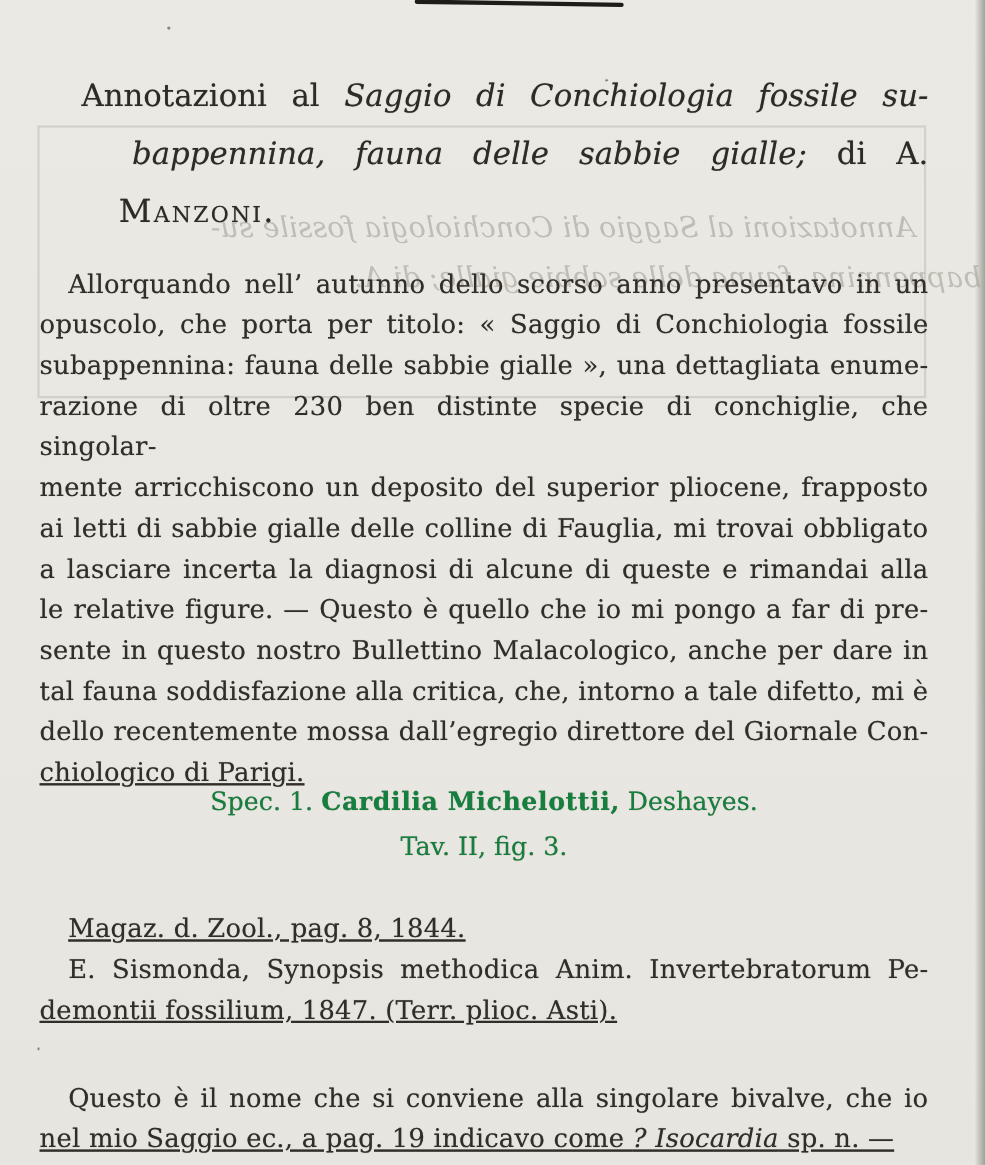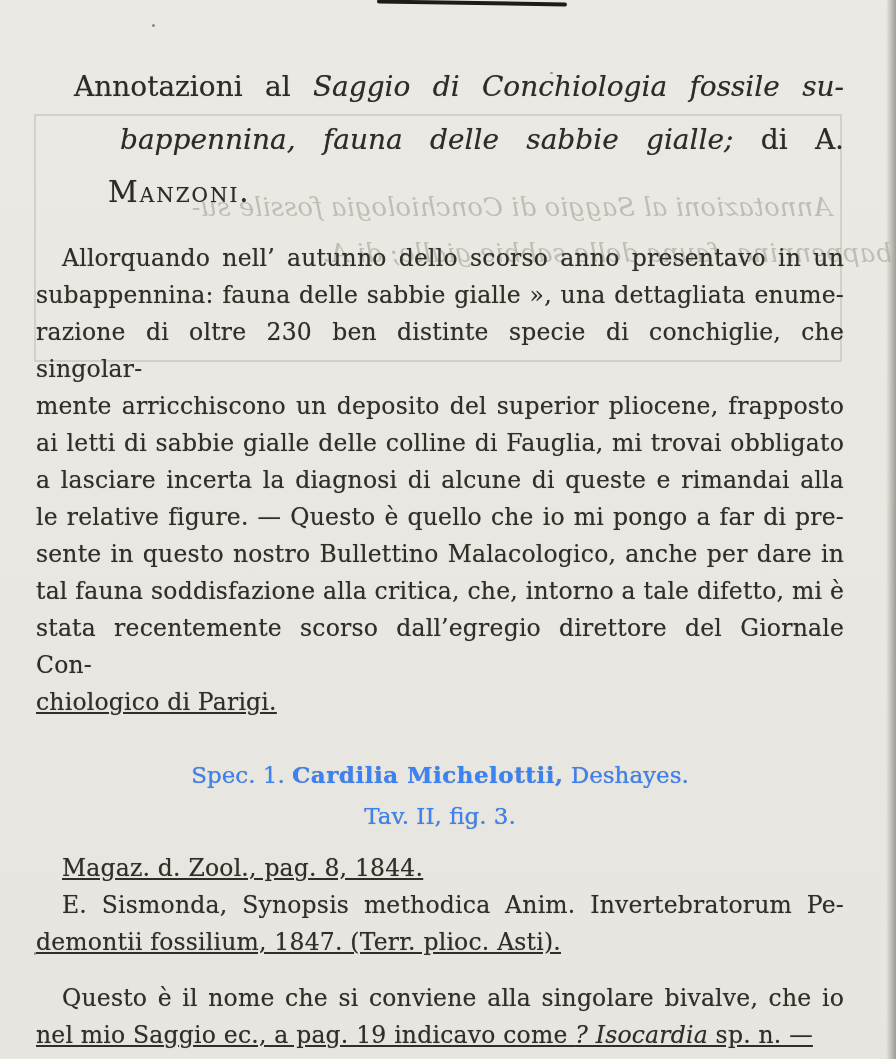--- a/index.html
+++ b/index.html
@@ -33,23 +33,23 @@
   .t1{padding-left:38px;}
   .t2{padding-left:84px;}
   .t3{padding-left:72px;text-align:left;text-align-last:left;
       font-variant:small-caps;letter-spacing:2px;font-size:29px;}
   .it{font-style:italic;}
   .body-block{font-size:23.5px;line-height:37px;letter-spacing:0.2px;}
   .p1{top:240px;}
   .jline{text-align:justify;-moz-text-align-last:justify;text-align-last:justify;}
   .lline{text-align:left;text-decoration:underline;}
   .indent{padding-left:26px;}
-  .spec-block{top:754px;font-size:23px;line-height:41px;text-align:center;color:#3b82f6;}
+  .spec-block{top:708px;font-size:23px;line-height:41px;text-align:center;color:#15803d;}
   .spec-block b{letter-spacing:0.5px;}
-  .refs{top:850px;}
+  .refs{top:826px;}
   .p2{top:980px;}
 </style>
 </head>
 <body>
 
 <div class="top-rule"></div>
 <div class="right-edge"></div>
 <div class="speckle" style="left:152px;top:24px;width:3px;height:3px;"></div>
 <div class="speckle" style="left:550px;top:72px;width:3px;height:2px;"></div>
 <div class="speckle" style="left:34px;top:952px;width:2px;height:3px;"></div>
@@ -59,29 +59,30 @@
 <div class="bleed-text bleed-2">bappennina, fauna delle sabbie gialle; di A.</div>
 
 <div class="col title-block ink">
   <div class="t-line t1"><span>Annotazioni al</span> <span class="it">Saggio di Conchiologia fossile su-</span></div>
   <div class="t-line t2"><span class="it">bappennina, fauna delle sabbie gialle;</span> <span>di A.</span></div>
   <div class="t-line t3">Manzoni.</div>
 </div>
 
 <div class="col body-block p1 ink">
   <div class="jline indent">Allorquando nell’ autunno dello scorso anno presentavo in un</div>
+  <div class="jline">opuscolo, che porta per titolo: « Saggio di Conchiologia fossile</div>
   <div class="jline">subappennina: fauna delle sabbie gialle », una dettagliata enume-</div>
   <div class="jline">razione di oltre 230 ben distinte specie di conchiglie, che singolar-</div>
   <div class="jline">mente arricchiscono un deposito del superior pliocene, frapposto</div>
   <div class="jline">ai letti di sabbie gialle delle colline di Fauglia, mi trovai obbligato</div>
   <div class="jline">a lasciare incerta la diagnosi di alcune di queste e rimandai alla</div>
   <div class="jline">le relative figure. — Questo è quello che io mi pongo a far di pre-</div>
   <div class="jline">sente in questo nostro Bullettino Malacologico, anche per dare in</div>
   <div class="jline">tal fauna soddisfazione alla critica, che, intorno a tale difetto, mi è</div>
-  <div class="jline">stata recentemente scorso dall’egregio direttore del Giornale Con-</div>
+  <div class="jline">dello recentemente mossa dall’egregio direttore del Giornale Con-</div>
   <div class="lline">chiologico di Parigi.</div>
 </div>
 
 <div class="col spec-block ink">
   <div><span>Spec. 1.</span> <b>Cardilia Michelottii,</b> <span>Deshayes.</span></div>
   <div>Tav. II, fig. 3.</div>
 </div>
 
 <div class="col body-block refs ink">
   <div class="lline indent">Magaz. d. Zool., pag. 8, 1844.</div>

